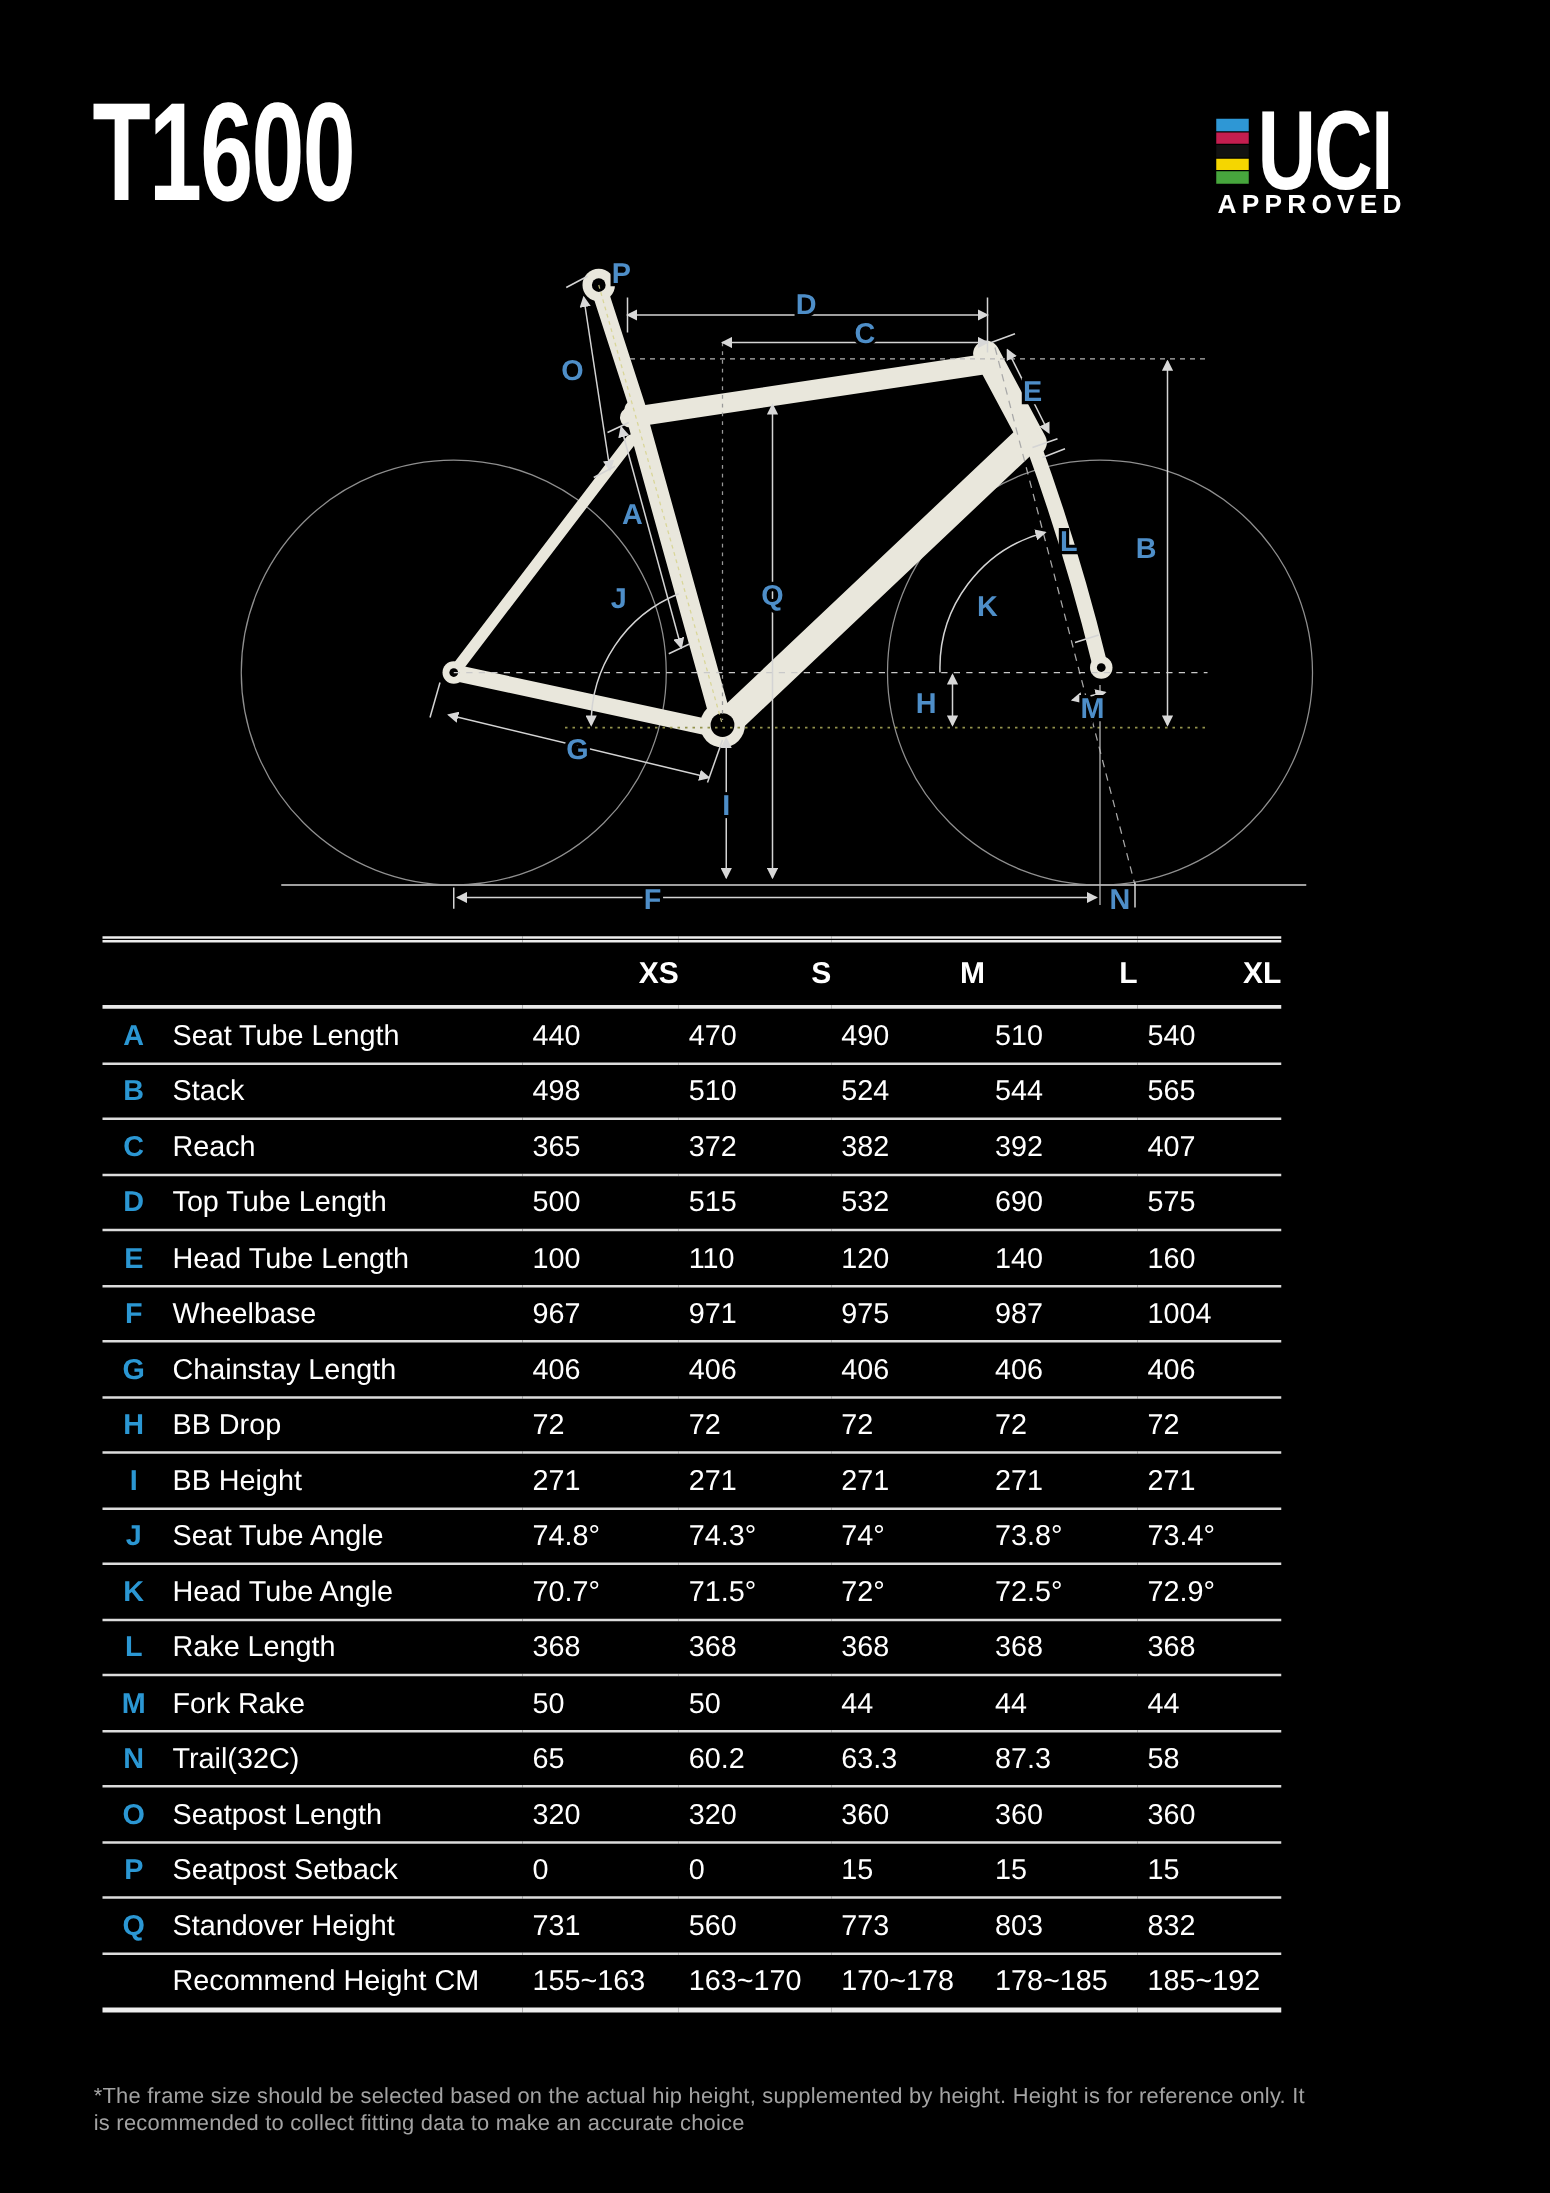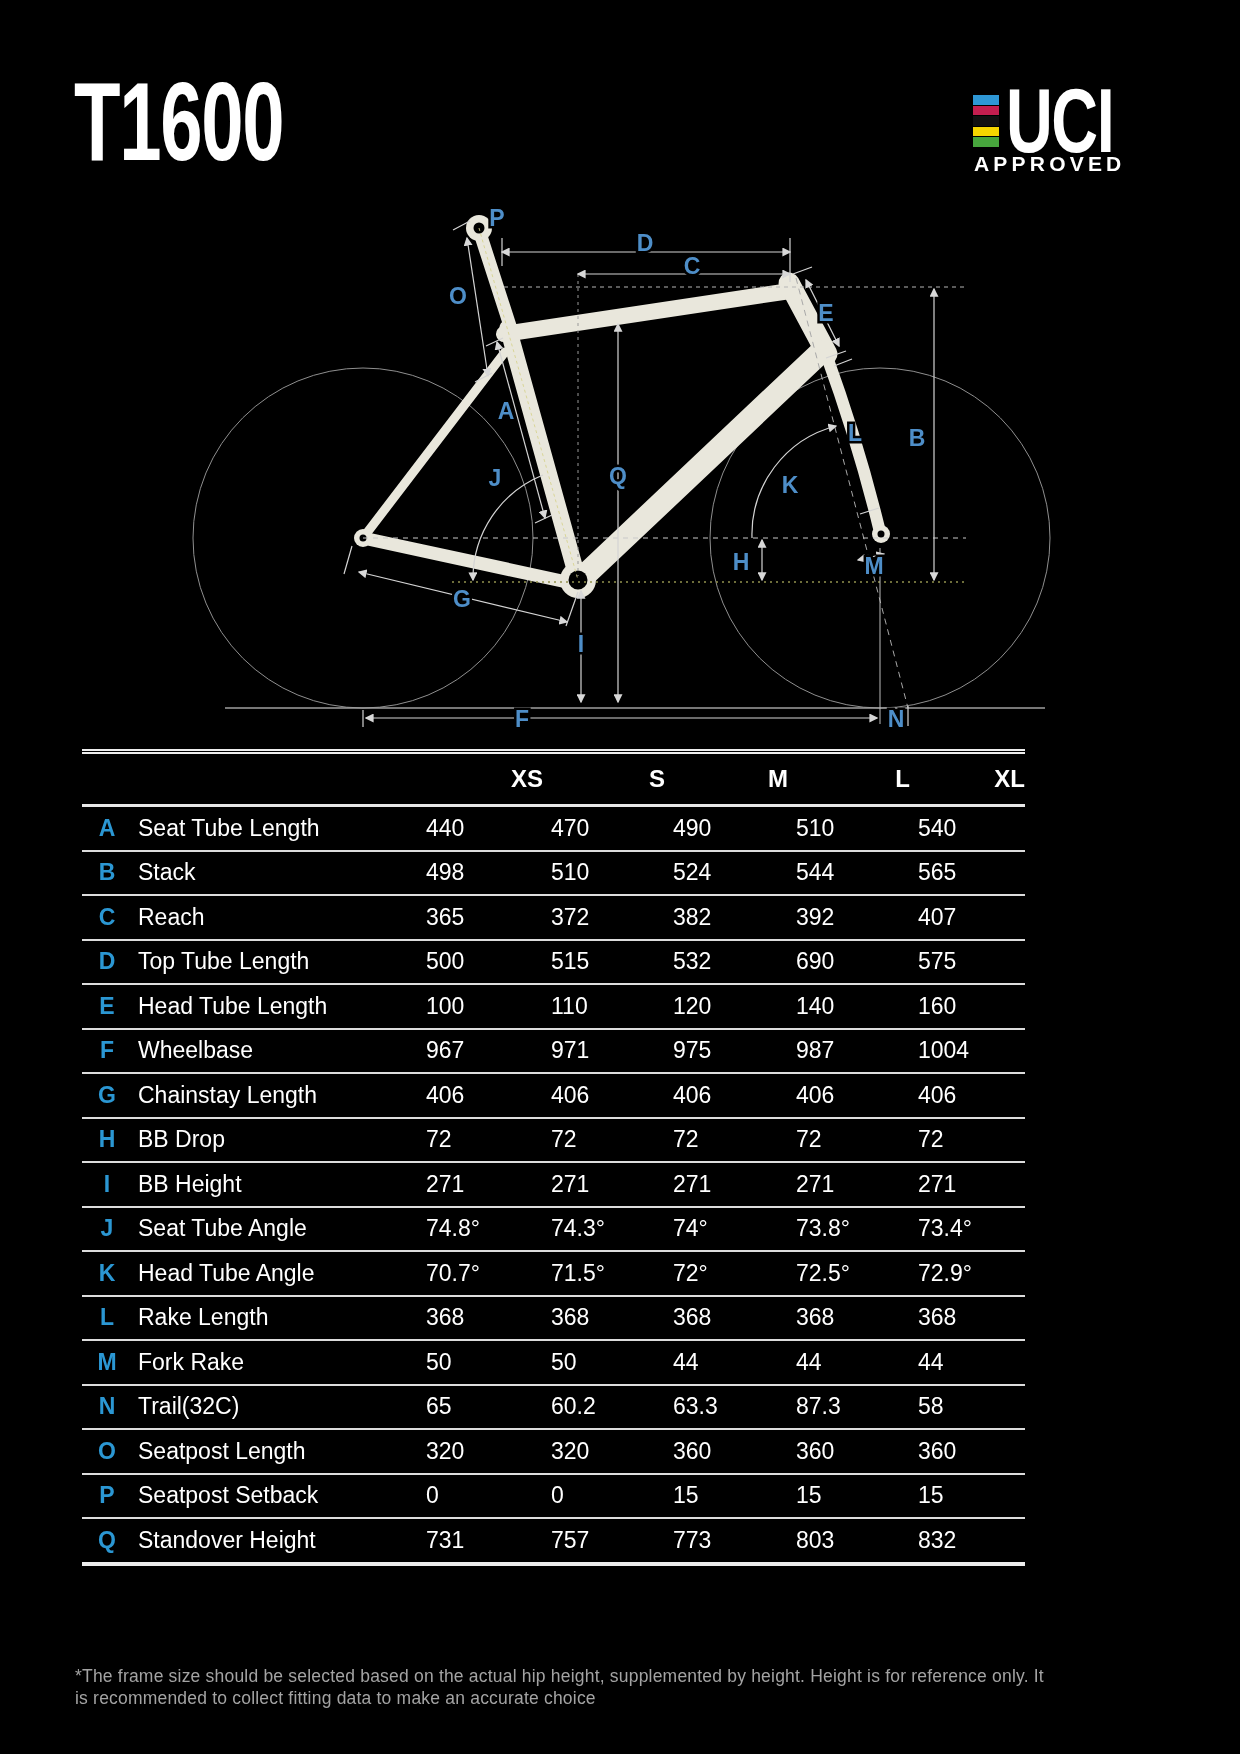--- a/index.html
+++ b/index.html
@@ -328,22 +328,31 @@
           <td>0</td>
           <td>0</td>
           <td>15</td>
           <td>15</td>
           <td>15</td>
         </tr>
         <tr>
           <td class="letter">Q</td>
           <td class="rname">Standover Height</td>
           <td>731</td>
-          <td>757</td>
+          <td>560</td>
           <td>773</td>
           <td>803</td>
           <td>832</td>
         </tr>
+        <tr>
+          <td class="letter"></td>
+          <td class="rname">Recommend Height CM</td>
+          <td>155~163</td>
+          <td>163~170</td>
+          <td>170~178</td>
+          <td>178~185</td>
+          <td>185~192</td>
+        </tr>
       </tbody>
   </table>
 </div>
 
 <div class="footnote">*The frame size should be selected based on the actual hip height, supplemented by height. Height is for reference only. It is recommended to collect fitting data to make an accurate choice</div>
 
 </body></html>

